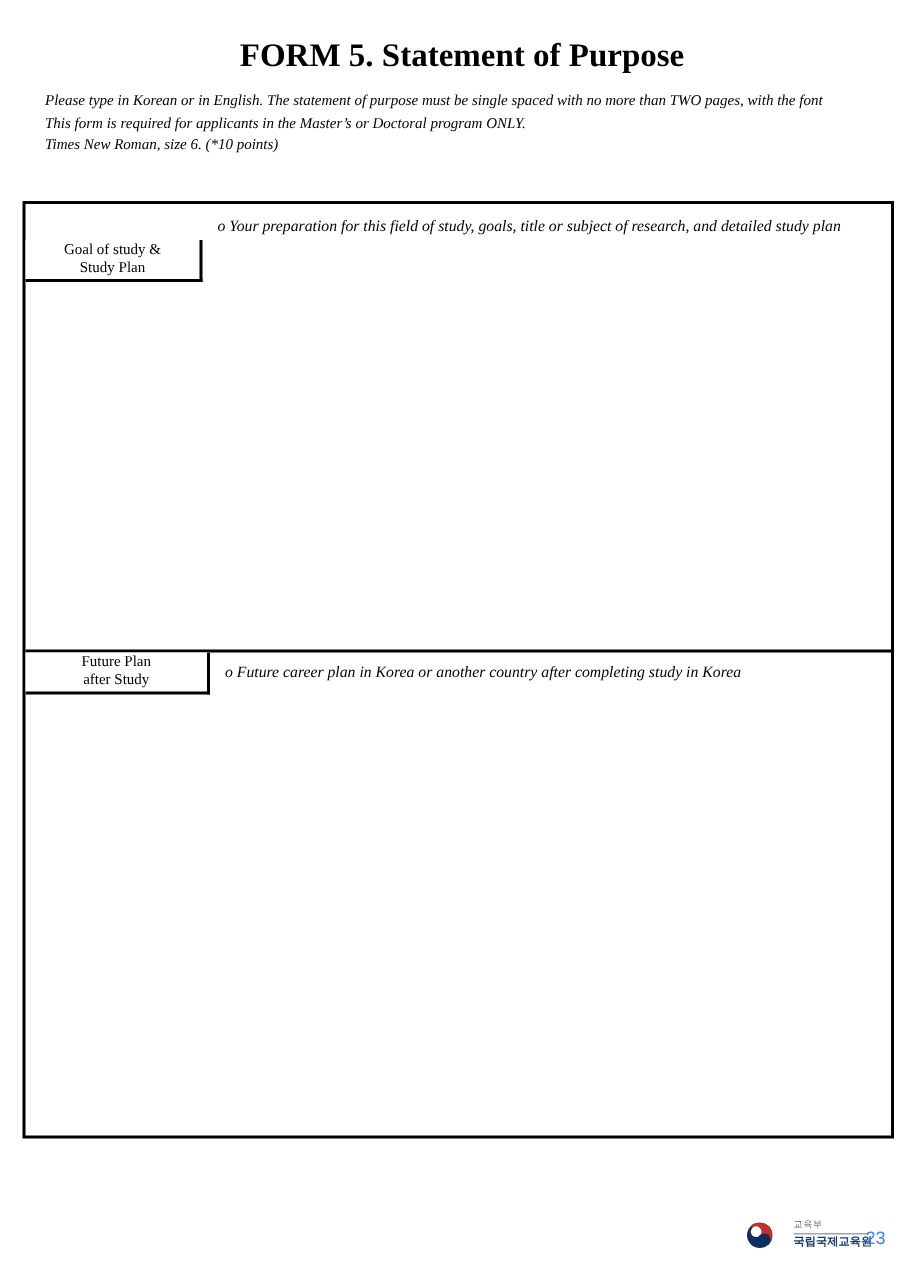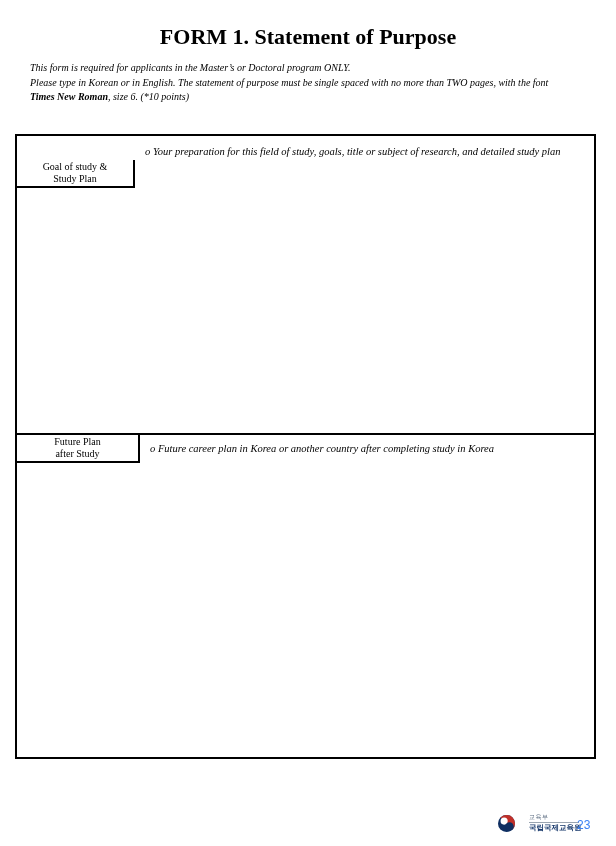--- a/index.html
+++ b/index.html
@@ -10,21 +10,21 @@
     position:absolute; top:23px; left:0; width:616px;
     text-align:center; font-weight:bold; font-size:22px; line-height:28px;
     font-family:"Liberation Serif", serif;
   }
 
   .instructions {
     position:absolute; top:61px; left:30px; width:580px;
     font-style:italic; font-size:10px; line-height:14.5px;
   }
   .instructions .line { white-space:nowrap; }
-  .instructions b { font-weight:bold;margin-top:40px; }
+  .instructions b { font-weight:normal;margin-top:40px; }
 
   .form-table {
     position:absolute; left:15px; top:134px; width:581px; height:625px;
     border:2px solid #000; background:#fff;
   }
   .section { position:absolute; left:0; right:0; }
   .section-0 { top:0; height:297px; }
   .section-1 { top:297px; bottom:14px; border-top:2px solid #000; }
 
   .label-cell {
@@ -54,25 +54,25 @@
   .logo-divider { width:50px; border-top:1px solid #9aa5b1; margin-top:1px; }
   .institute { font-size:7.5px; line-height:9px; font-weight:bold; color:#17386b; white-space:nowrap; }
   .page-number {
     position:absolute; left:577px; top:818px;
     font-family:"Liberation Sans", sans-serif; font-size:12px; color:#3b82f6;
   }
 </style>
 </head>
 <body>
 
-<div class="page-title">FORM 1. Statement of Purpose</div>
+<div class="page-title">FORM 5. Statement of Purpose</div>
 
 <div class="instructions">
+  <div class="line">Please type in Korean or in English. The statement of purpose must be single spaced with no more than TWO pages, with the font</div>
   <div class="line">This form is required for applicants in the Master’s or Doctoral program ONLY.</div>
-  <div class="line">Please type in Korean or in English. The statement of purpose must be single spaced with no more than TWO pages, with the font</div>
   <div class="line"><b>Times New Roman</b><span>, size 6. (*10 points)</span></div>
 </div>
 
 <div class="form-table">
 
   <div class="section section-0">
     <div class="label-cell first">
       <span>Goal of study &amp;</span>
       <span>Study Plan</span>
     </div>

